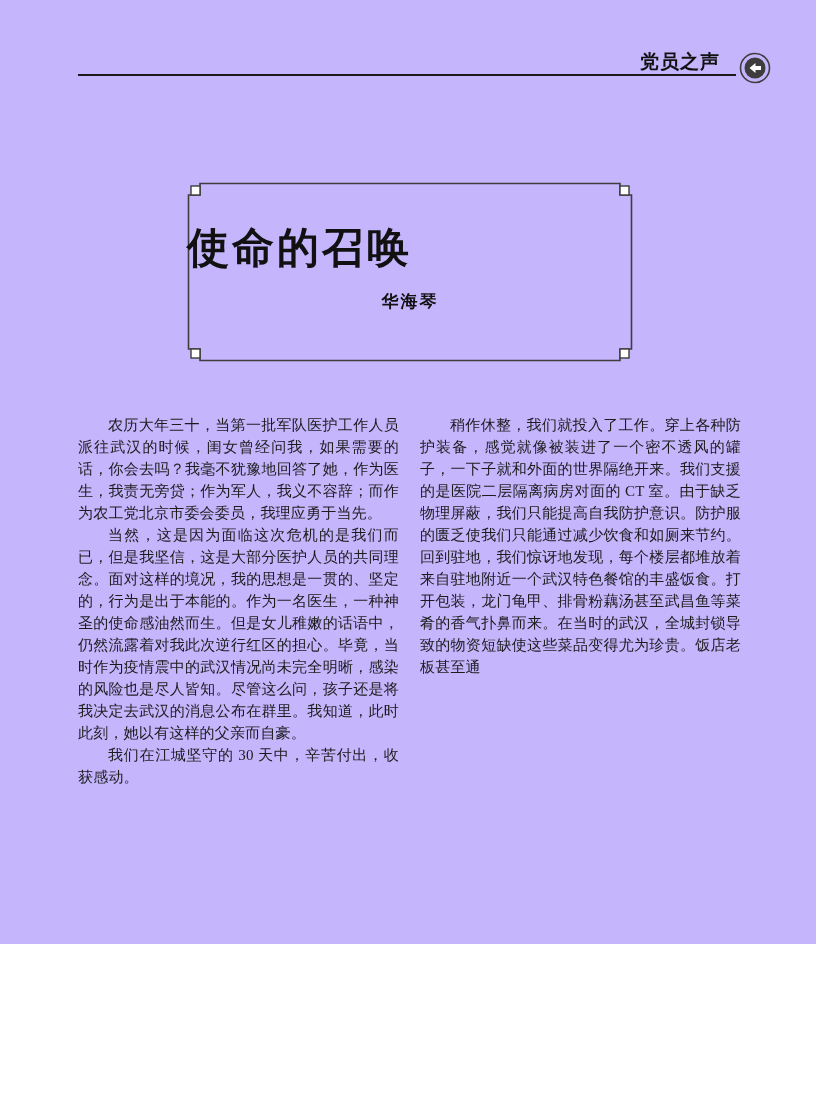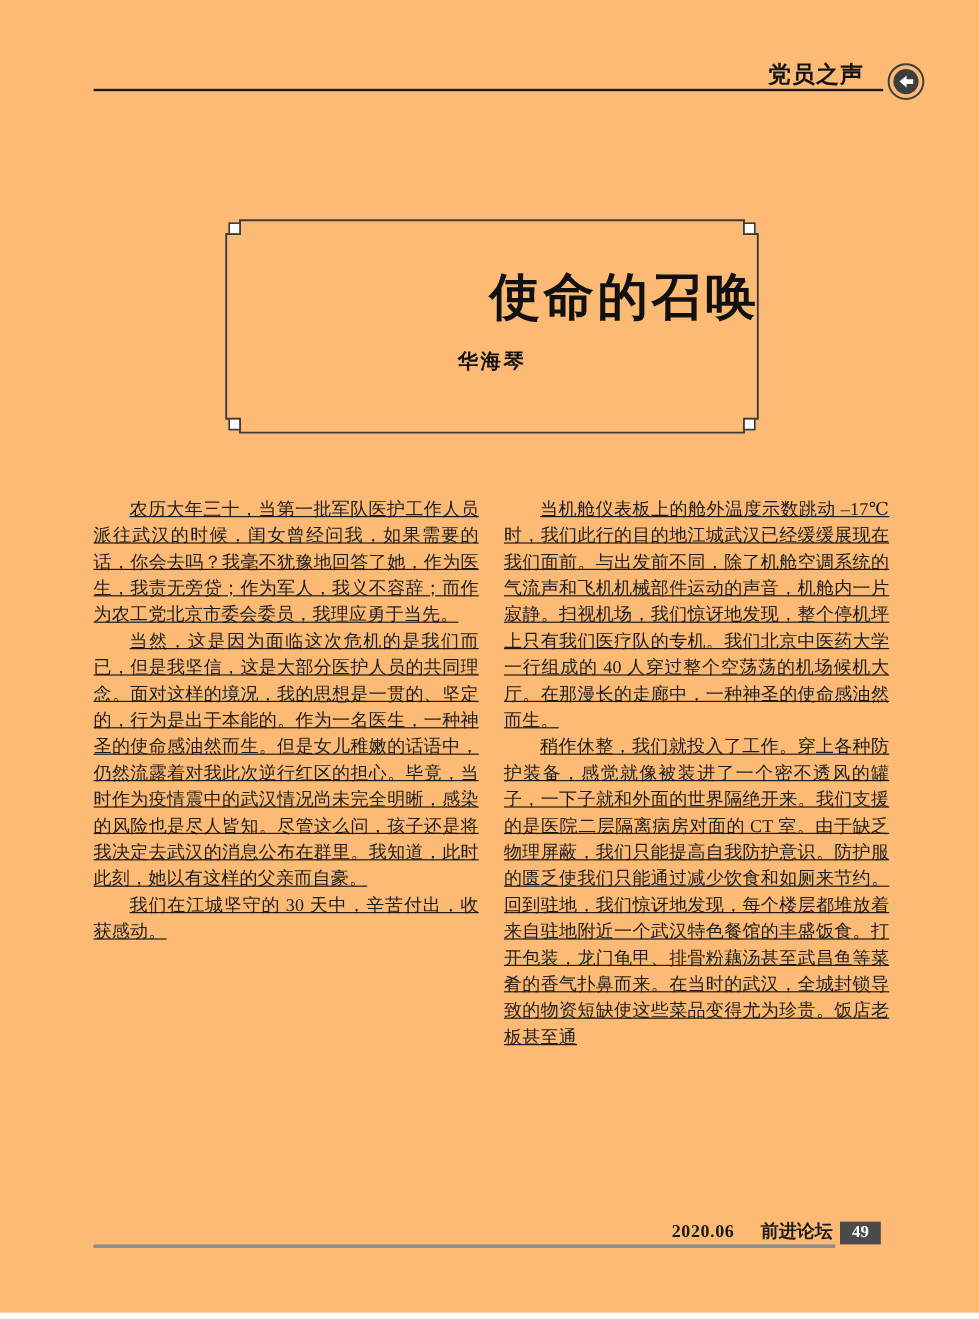--- a/index.html
+++ b/index.html
@@ -1,21 +1,21 @@
 <!DOCTYPE html>
 <html style="--pn-bg: #4b4b4b;"><head>
 <meta charset="utf-8">
 <style>
   * { margin: 0; padding: 0; box-sizing: border-box; }
   html, body { background: #ffffff; }
   .page {
     position: relative;
     width: 816px;
-    height: 1094px;
-    background: #fdba74;
+    height: 944px;
+    background: #c4b5fd;
     overflow: hidden;
     font-family: "Liberation Serif", "DejaVu Serif", serif;
     color: #1c1c1c;
   }
 
   
   .header-rule {
     position: absolute;
     left: 78px; top: 74px;
     width: 658px; height: 2px;
@@ -40,21 +40,21 @@
   .title-frame {
     position: absolute;
     left: 187px; top: 182px;
     width: 446px; height: 180px;
   }
   .title-frame svg { position: absolute; left: 0; top: 0; }
   .article-title {
     position: absolute;
     left: 0; top: 38px;
     width: 100%;
-    text-align: right;
+    text-align: left;
     font-family: "Liberation Sans", "DejaVu Sans", sans-serif;
     font-weight: 900;
     font-size: 42px;
     letter-spacing: 3px;
     color: #111;
   }
   .article-author {
     position: absolute;
     left: 0; top: 108px;
     width: 100%;
@@ -76,21 +76,20 @@
   }
   .col { width: 321px; }
   .col p {
     font-size: 15px;
     line-height: 22px;
     text-align: justify;
     text-justify: inter-ideograph;
     text-indent: 2em;
     letter-spacing: 0.2px;
     color: #1c1c1c;
-    text-decoration: underline;
   }
 
   
   .footer-rule {
     position: absolute;
     left: 78px; top: 1037px;
     width: 618px; height: 3px;
     background: #8c8c8c;
   }
   .footer-text {
@@ -144,21 +143,20 @@
     <div class="article-author">华海琴</div>
   </div>
 
   <div class="article-body">
     <div class="col">
       <p>农历大年三十，当第一批军队医护工作人员派往武汉的时候，闺女曾经问我，如果需要的话，你会去吗？我毫不犹豫地回答了她，作为医生，我责无旁贷；作为军人，我义不容辞；而作为农工党北京市委会委员，我理应勇于当先。</p>
       <p>当然，这是因为面临这次危机的是我们而已，但是我坚信，这是大部分医护人员的共同理念。面对这样的境况，我的思想是一贯的、坚定的，行为是出于本能的。作为一名医生，一种神圣的使命感油然而生。但是女儿稚嫩的话语中，仍然流露着对我此次逆行红区的担心。毕竟，当时作为疫情震中的武汉情况尚未完全明晰，感染的风险也是尽人皆知。尽管这么问，孩子还是将我决定去武汉的消息公布在群里。我知道，此时此刻，她以有这样的父亲而自豪。</p>
       <p>我们在江城坚守的 30 天中，辛苦付出，收获感动。</p>
     </div>
     <div class="col">
-      <p>当机舱仪表板上的舱外温度示数跳动 –17℃时，我们此行的目的地江城武汉已经缓缓展现在我们面前。与出发前不同，除了机舱空调系统的气流声和飞机机械部件运动的声音，机舱内一片寂静。扫视机场，我们惊讶地发现，整个停机坪上只有我们医疗队的专机。我们北京中医药大学一行组成的 40 人穿过整个空荡荡的机场候机大厅。在那漫长的走廊中，一种神圣的使命感油然而生。</p>
       <p>稍作休整，我们就投入了工作。穿上各种防护装备，感觉就像被装进了一个密不透风的罐子，一下子就和外面的世界隔绝开来。我们支援的是医院二层隔离病房对面的 CT 室。由于缺乏物理屏蔽，我们只能提高自我防护意识。防护服的匮乏使我们只能通过减少饮食和如厕来节约。回到驻地，我们惊讶地发现，每个楼层都堆放着来自驻地附近一个武汉特色餐馆的丰盛饭食。打开包装，龙门龟甲、排骨粉藕汤甚至武昌鱼等菜肴的香气扑鼻而来。在当时的武汉，全城封锁导致的物资短缺使这些菜品变得尤为珍贵。饭店老板甚至通</p>
     </div>
   </div>
 
   <div class="footer-text">
     <span class="issue">2020.06</span><span>前进论坛</span>
   </div>
   <div class="footer-rule"></div>
   <div class="page-number">49</div>
 

